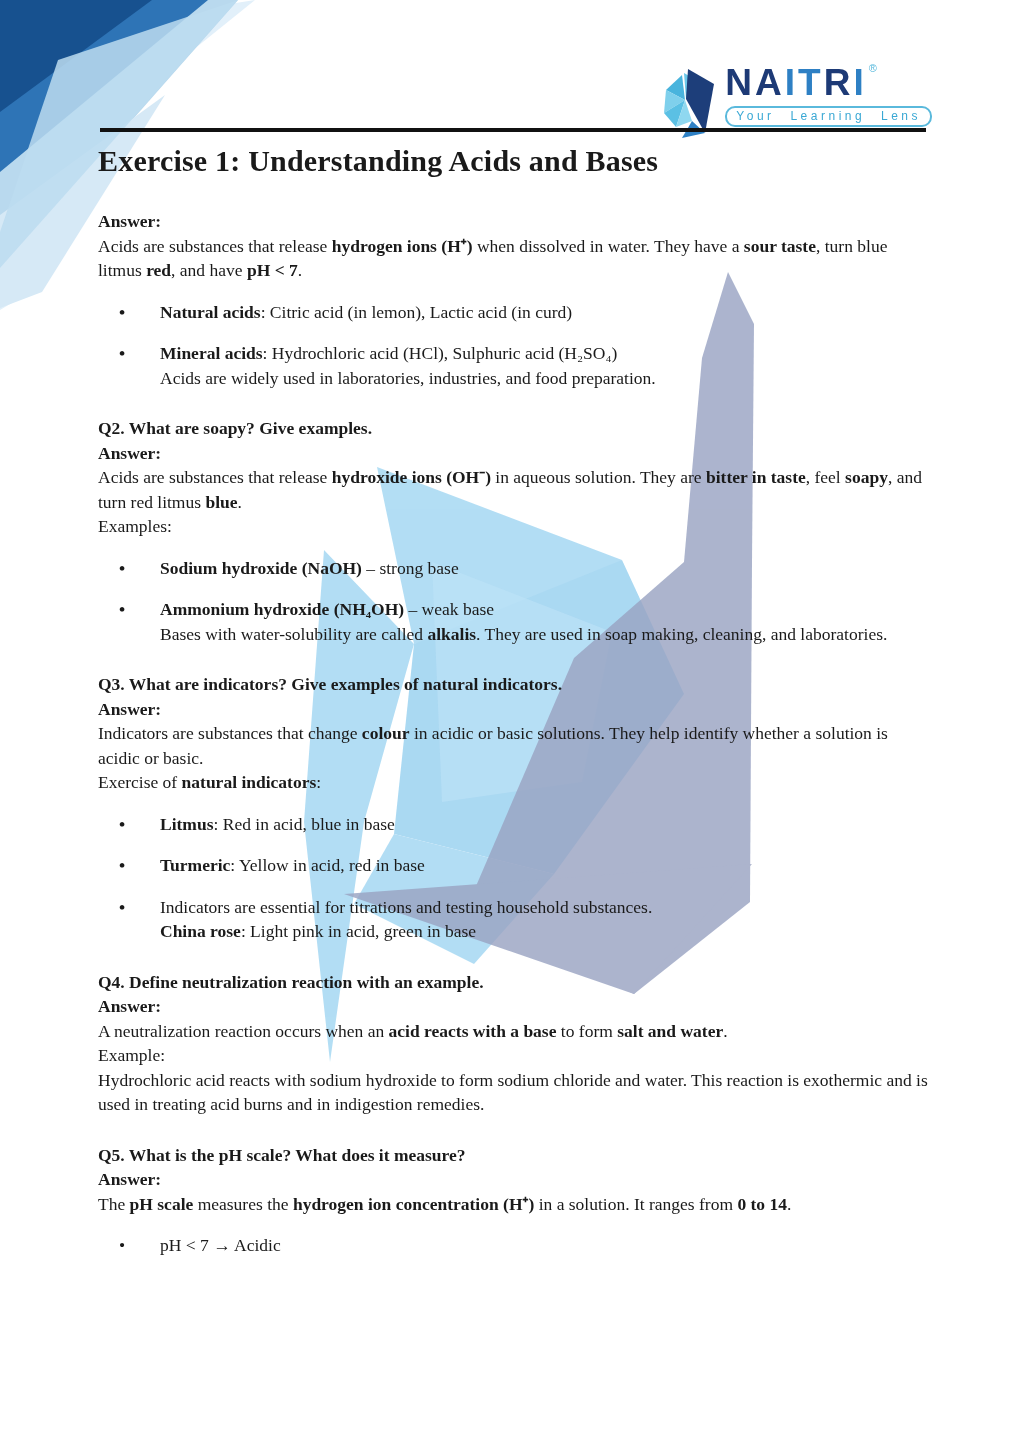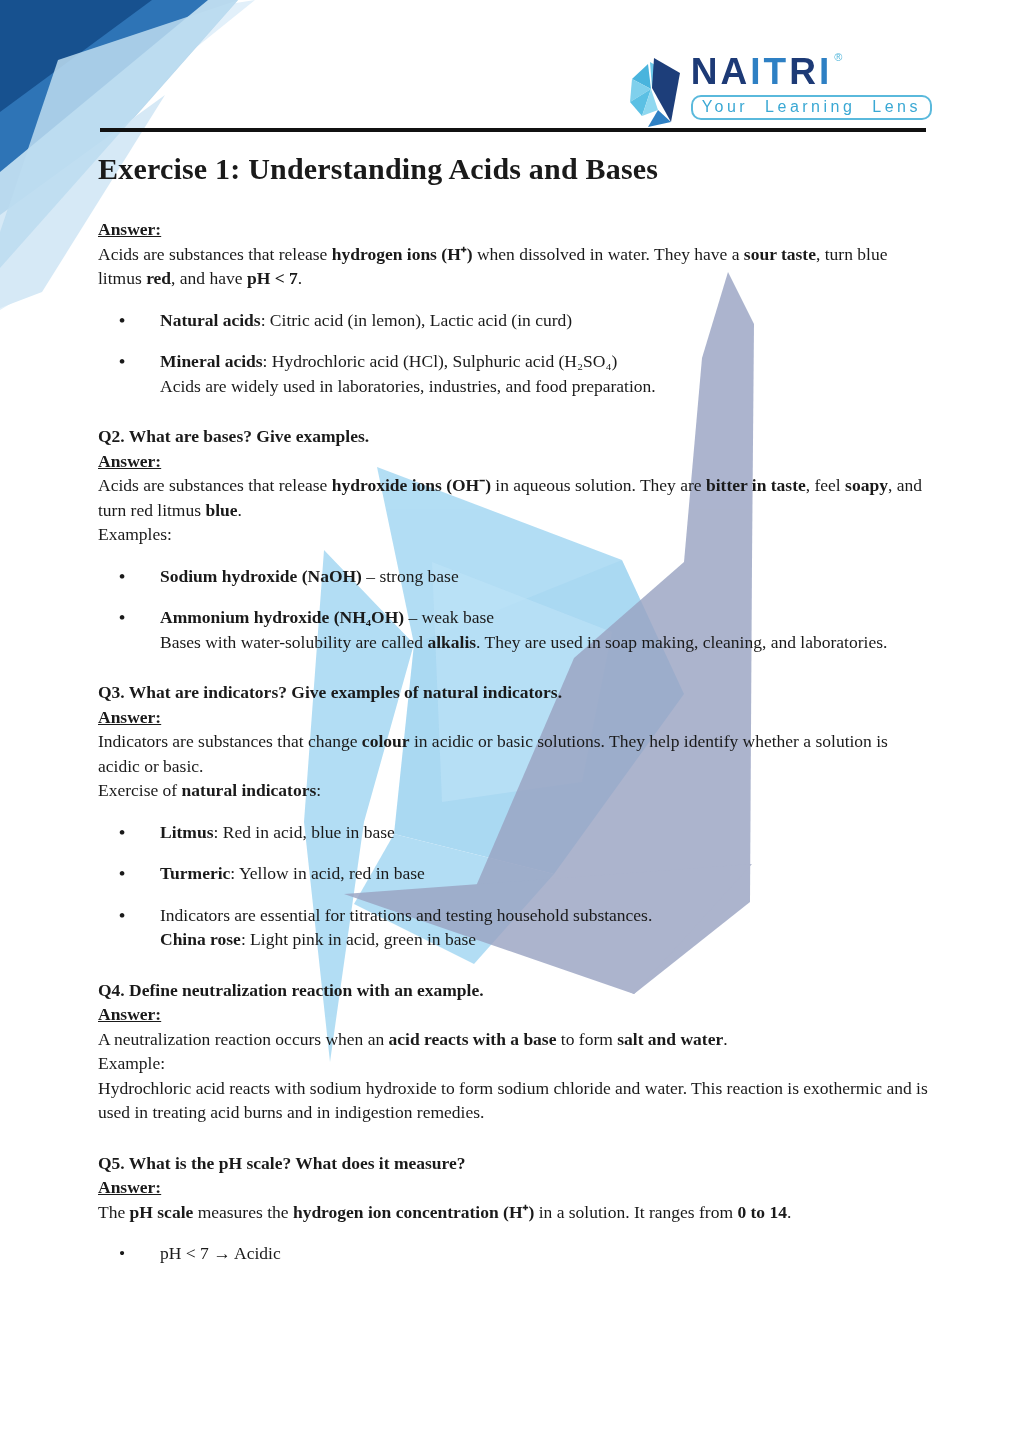--- a/index.html
+++ b/index.html
@@ -10,21 +10,21 @@
     width: 1024px;
     height: 1449px;
     background: #ffffff;
     overflow: hidden;
     margin: 0 auto;
   }
   
   .decor-corner { position: absolute; left: 0; top: 0; z-index: 1; }
   .watermark { position: absolute; left: 282px; top: 262px; z-index: 0; }
   
-  .logo { position: absolute; top: 52px; right: 92px; z-index: 2; display: flex; align-items: flex-start; }
+  .logo { position: absolute; top: 63px; right: 92px; z-index: 2; display: flex; align-items: flex-start; }
   .logo-icon { margin-right: 8px; margin-top: 4px; }
   .logo-textcol { display: flex; flex-direction: column; }
   .brand-row { display: flex; align-items: flex-start; }
   .brand {
     font-family: "Liberation Sans", sans-serif;
     font-weight: 800;
     font-size: 37px;
     line-height: 40px;
     letter-spacing: 3px;
   }
@@ -34,54 +34,54 @@
     color: #56b8dc;
     margin-left: 2px;
     line-height: 11px;
   }
   .tagline {
     margin-top: 3px;
     border: 2px solid #5ab9dc;
     border-radius: 10px;
     padding: 1px 9px 2px 9px;
     font-family: "Liberation Sans", sans-serif;
-    font-size: 16px;
+    font-size: 12px;
     letter-spacing: 3.5px;
     word-spacing: 9px;
     color: #3aa8d4;
     white-space: nowrap;
     text-align: center;
   }
   .rule {
     position: absolute;
     left: 100px;
     right: 98px;
     top: 128px;
     height: 4px;
     background: #111111;
     z-index: 2;
   }
   
   .content {
     position: absolute;
     left: 98px;
-    top: 152px;
+    top: 144px;
     width: 830px;
     z-index: 2;
   }
   .page-title {
     font-size: 30px;
     font-weight: bold;
     margin-bottom: 31px;
     letter-spacing: 0.2px;
   }
   .qa-section { margin-top: 26px; font-size: 17.5px; line-height: 24.5px; }
   .qa-section:first-of-type { margin-top: 0; }
   .question { font-weight: bold; }
-  .answer-label { font-weight: bold; text-decoration: underline; }
+  .answer-label { font-weight: bold; }
   .para { }
   .b { font-weight: bold; }
   .bullet-list { }
   .bullet-item { position: relative; padding-left: 62px; margin-top: 17px; }
   .bullet-marker { position: absolute; left: 21px; top: 0; }
   .bullet-line { }
 </style>
 </head>
 <body>
 
@@ -148,21 +148,21 @@
             <div class="bullet-item">
               <span class="bullet-marker b">•</span>
               <div class="bullet-body">
                 <div class="bullet-line"><span class="b">Mineral acids</span><span>: Hydrochloric acid (HCl), Sulphuric acid (H₂SO₄)</span></div>
                 <div class="bullet-line"><span>Acids are widely used in laboratories, industries, and food preparation.</span></div>
               </div>
             </div>
           </div>
         </div>
         <div class="qa-section">
-          <div class="question">Q2. What are bases? Give examples.</div>
+          <div class="question">Q2. What are soapy? Give examples.</div>
           <div class="answer-label">Answer:</div>
           <div class="para"><span>Acids are substances that release </span><span class="b">hydroxide ions (OH⁻)</span><span> in aqueous solution. They are </span><span class="b">bitter in taste</span><span>, feel </span><span class="b">soapy</span><span>, and turn red litmus </span><span class="b">blue</span><span>.</span></div>
           <div class="para"><span>Examples:</span></div>
           <div class="bullet-list">
             <div class="bullet-item">
               <span class="bullet-marker b">•</span>
               <div class="bullet-body">
                 <div class="bullet-line"><span class="b">Sodium hydroxide (NaOH)</span><span> – strong base</span></div>
               </div>
             </div>

